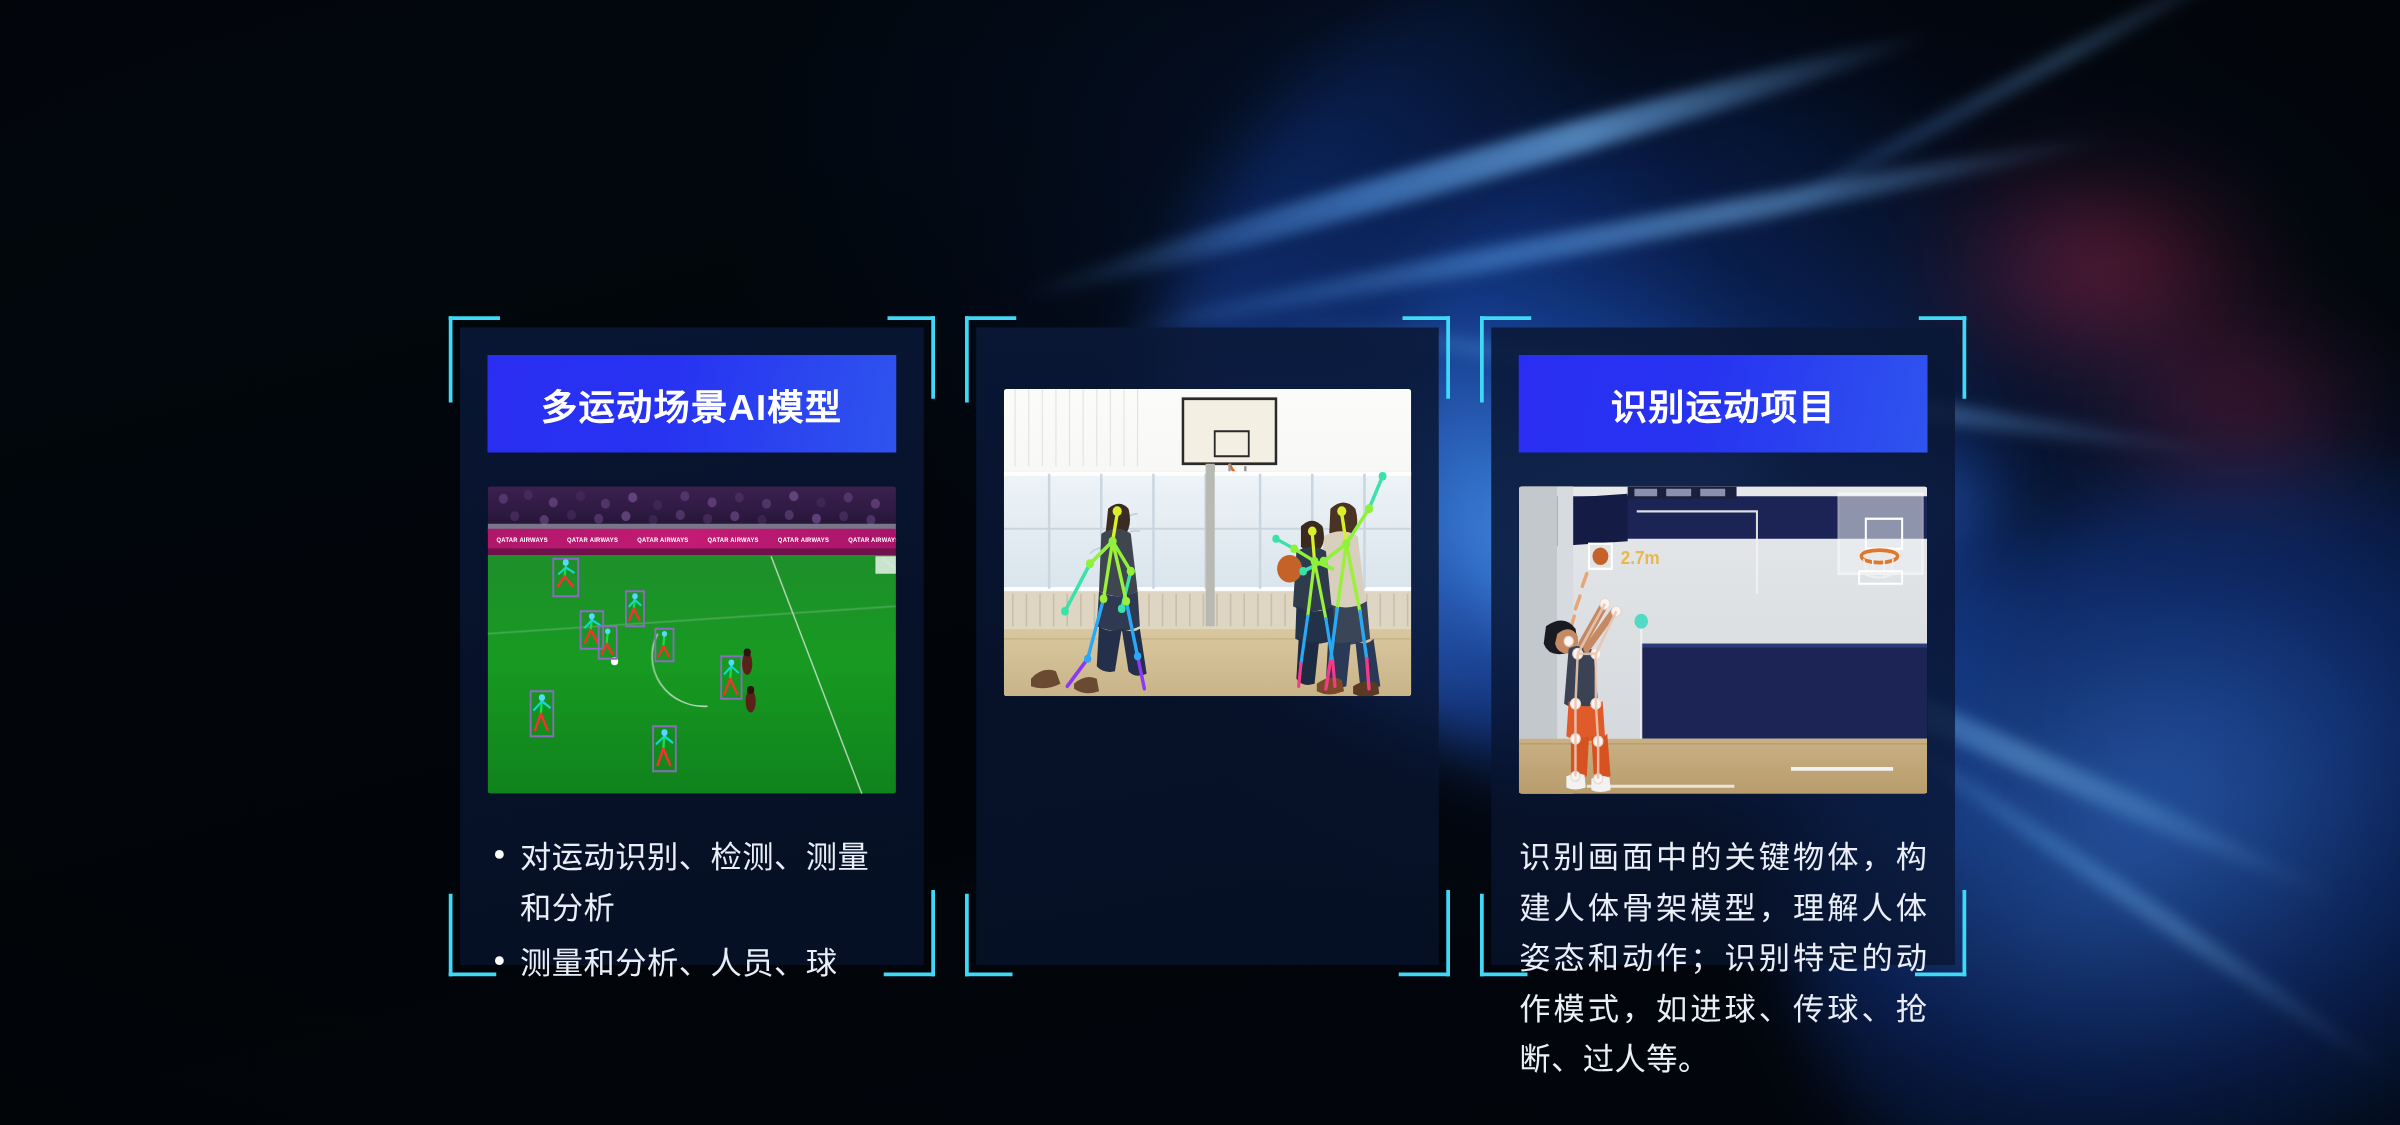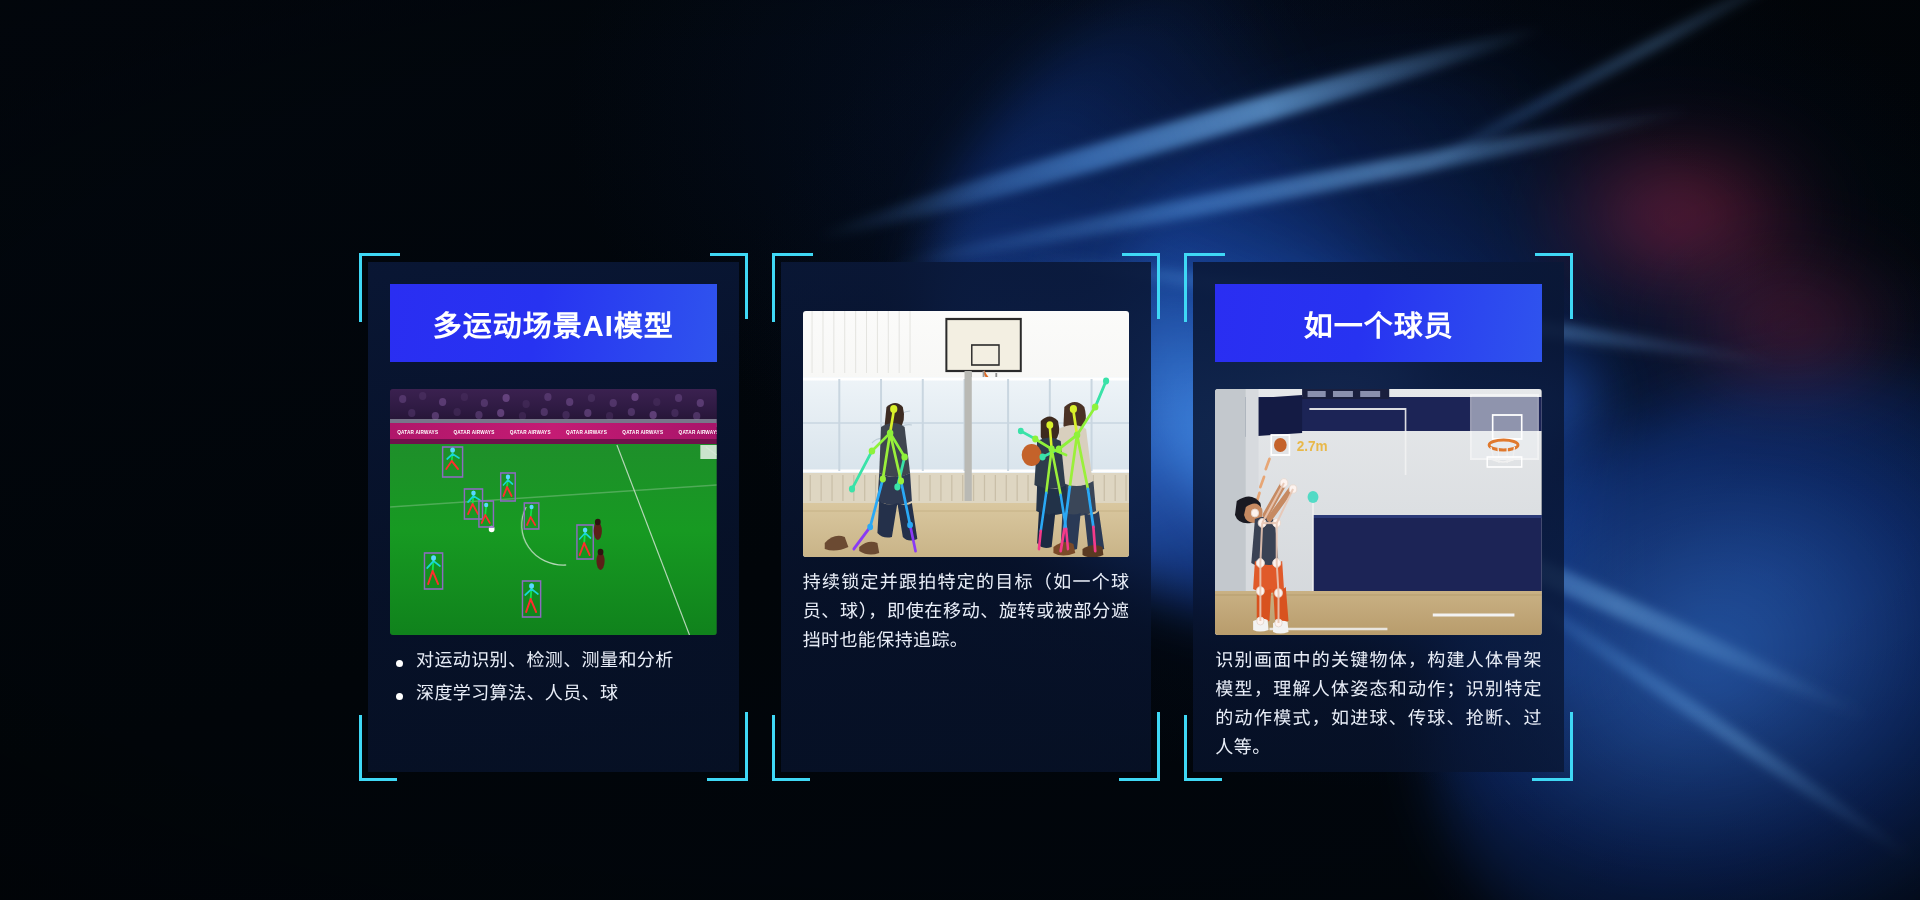--- a/index.html
+++ b/index.html
@@ -141,23 +141,23 @@
     height:246px;
     position:relative;
     overflow:hidden;
     border-radius:3px;
     flex:0 0 auto;
     background:#061028;
   }
   .media svg { display:block; width:100%; height:100%; }
 
   .body {
-    margin-top:11px;
+    margin-top:31px;
     color:#e9eef8;
-    font-size:18px;
+    font-size:25px;
     line-height:1.62;
     letter-spacing:.4px;
     flex:1 1 auto;
   }
   ul.bullets { list-style:none; }
   ul.bullets li {
     position:relative;
     padding-left:26px;
     margin-bottom:4px;
   }
@@ -349,21 +349,21 @@
               <circle cx="232" cy="163" r="3.2" fill="#2e1410"></circle>
           </g>
         </g>
         <rect width="360" height="246" fill="none"></rect>
       </svg>
     </div>
 
     <div class="body">
       <ul class="bullets">
         <li>对运动识别、检测、测量和分析</li>
-        <li>深度学习算法、人员、球</li>
+        <li>测量和分析、人员、球</li>
       </ul>
     </div>
   </div>
 
   <div class="card">
     <span class="br tr"></span>
     <span class="br bl"></span>
 
 
     <div class="media">
@@ -486,30 +486,27 @@
           <path d="M268 182 L262 220 M284 184 L290 218" stroke="#2aa8f5" stroke-width="2.8"></path>
           <path d="M262 220 L260 238 M290 218 L292 238" stroke="#f53a8a" stroke-width="2.8"></path>
           <circle cx="272" cy="114" r="3.8" fill="#d8f02a"></circle>
           <circle cx="274" cy="138" r="3.4" fill="#8ef23a"></circle>
           <circle cx="256" cy="128" r="3.4" fill="#8ef23a"></circle>
           <circle cx="240" cy="120" r="3.2" fill="#3ae2a8"></circle>
         </g>
       </svg>
     </div>
 
-    <div class="body">
-      <p class="para">持续锁定并跟拍特定的目标（如一个球员、球），即使在移动、旋转或被部分遮挡时也能保持追踪。</p>
-    </div>
   </div>
 
   <div class="card">
     <span class="br tr"></span>
     <span class="br bl"></span>
 
-    <div class="card-title">如一个球员</div>
+    <div class="card-title">识别运动项目</div>
 
     <div class="media">
       <svg viewBox="0 0 360 246" preserveAspectRatio="none" aria-hidden="true">
         <defs>
           <linearGradient id="wall3" x1="0" y1="0" x2="0" y2="1">
             <stop offset="0%" stop-color="#e6e8ea"></stop>
             <stop offset="100%" stop-color="#d2d6da"></stop>
           </linearGradient>
           <linearGradient id="floor3" x1="0" y1="0" x2="0" y2="1">
             <stop offset="0%" stop-color="#c9b184"></stop>

